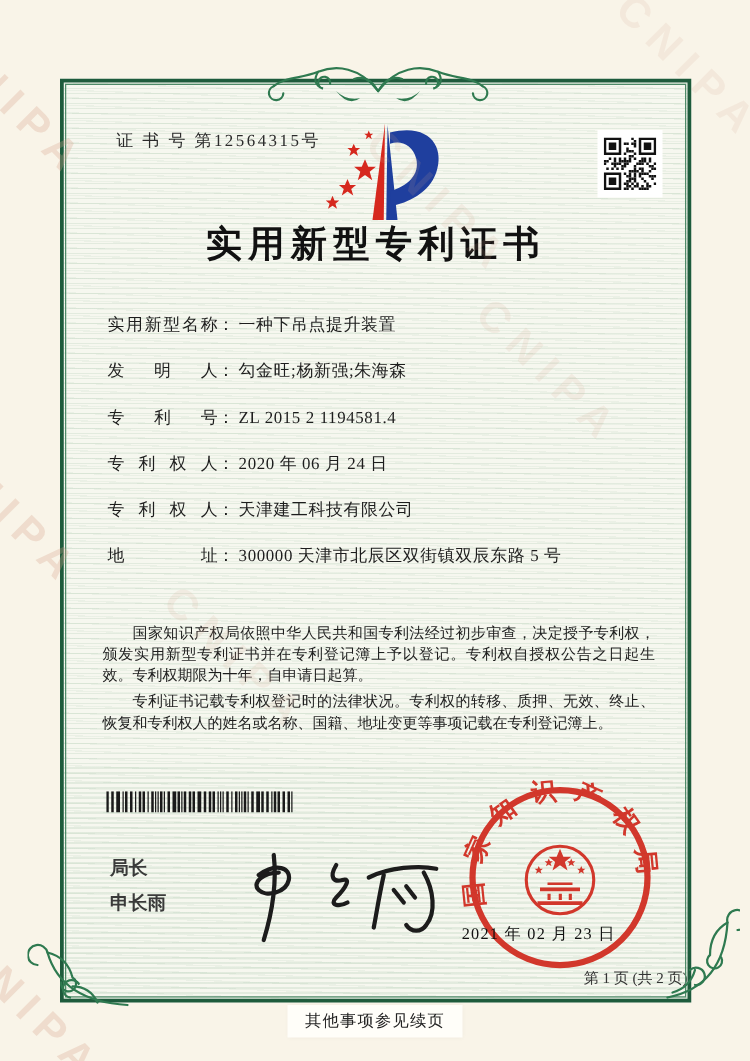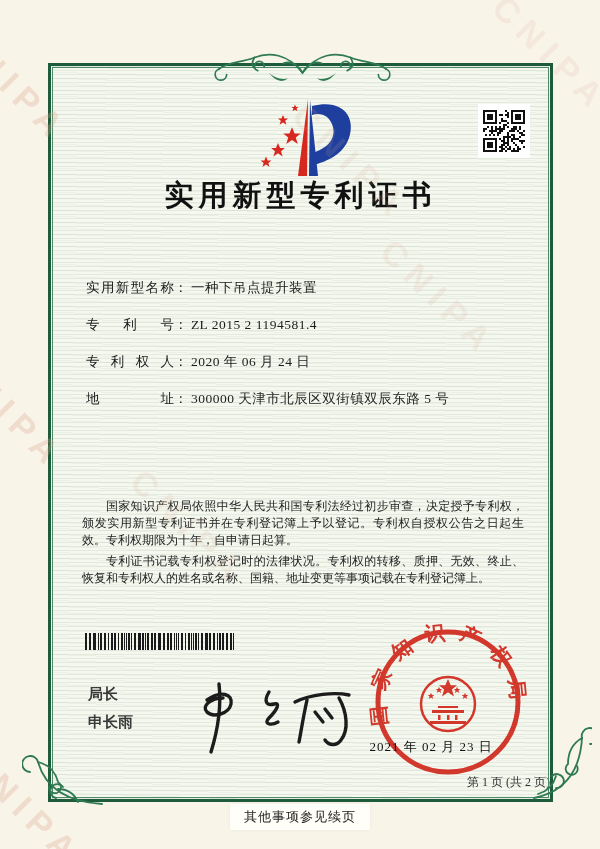--- a/index.html
+++ b/index.html
@@ -18,21 +18,21 @@
            repeating-linear-gradient(2deg, rgba(121,170,132,0.09) 0px, rgba(121,170,132,0.09) 1px, transparent 1px, transparent 6px);}
   .frame::after{content:"";position:absolute;inset:1px;border:1px solid #4e8a68;pointer-events:none;}
   
   .cert-no{position:absolute;left:42px;top:38px;font-size:13.5px;letter-spacing:2px;color:#2b2b2b;}
   .logo{position:absolute;left:201px;top:30px;width:110px;height:85px;}
   .qr-patch{position:absolute;left:427px;top:38px;width:52px;height:54px;background:#fff;
             display:flex;align-items:center;justify-content:center;}
   .title{position:absolute;left:0;top:110px;width:100%;text-align:center;
          font-size:29px;font-weight:bold;letter-spacing:5px;color:#111;}
   
-  .fields{position:absolute;left:35px;top:184px;width:440px;font-size:13.5px;color:#1d1d1d;margin-top:28px;}
+  .fields{position:absolute;left:35px;top:184px;width:440px;font-size:13.5px;color:#1d1d1d;}
   .f-row{height:37px;line-height:20px;white-space:nowrap;}
   .f-label{display:inline-block;width:88px;text-align:justify;text-align-last:justify;vertical-align:top;}
   .f-label2{display:inline-block;margin-left:34px;}
   .f-value{letter-spacing:0.5px;}
   
   .paras{position:absolute;left:31px;top:432px;width:442px;font-size:12px;line-height:1.4;
          color:#1d1d1d;text-align:justify;}
   .paras p{margin:0 0 5px 0;text-indent:2em;}
   
   .barcode{position:absolute;left:34px;top:567px;width:153px;height:17px;}
@@ -51,20 +51,21 @@
         background:#fffef9;padding:4px 14px;font-size:13px;color:#222;letter-spacing:1px;
         box-shadow:0 0 4px rgba(0,0,0,0.04);}
 </style>
 </head>
 <body>
 
 <div class="page">
 
   <div class="frame">
 
+    <div class="cert-no">证 书 号 第12564315号</div>
 
     <svg class="logo" viewBox="0 0 110 85" aria-hidden="true">
       <defs>
         <path id="st" d="M0,-6 L1.8,-1.8 6,-1.8 2.6,1 4,5.6 0,2.8 -4,5.6 -2.6,1 -6,-1.8 -1.8,-1.8 Z" fill="#d6281e"></path>
       </defs>
       <use href="#st" transform="translate(14,66) scale(0.9)"></use>
       <use href="#st" transform="translate(26,54) scale(1.15)"></use>
       <use href="#st" transform="translate(40,40) scale(1.45)"></use>
       <use href="#st" transform="translate(31,24) scale(0.85)"></use>
       <use href="#st" transform="translate(43,12) scale(0.6)"></use>
@@ -200,26 +201,34 @@
     </div>
 
     <div class="title">实用新型专利证书</div>
 
     <div class="fields">
       <div class="f-row">
         <span class="f-label">实用新型名称</span><span>：</span>
         <span class="f-value">一种下吊点提升装置</span>
       </div>
       <div class="f-row">
+        <span class="f-label">发明人</span><span>：</span>
+        <span class="f-value">勾金旺;杨新强;朱海森</span>
+      </div>
+      <div class="f-row">
         <span class="f-label">专利号</span><span>：</span>
         <span class="f-value">ZL 2015 2 1194581.4</span>
       </div>
       <div class="f-row">
         <span class="f-label">专利权人</span><span>：</span>
         <span class="f-value">2020 年 06 月 24 日</span>
+      </div>
+      <div class="f-row">
+        <span class="f-label">专利权人</span><span>：</span>
+        <span class="f-value">天津建工科技有限公司</span>
       </div>
       <div class="f-row">
         <span class="f-label">地址</span><span>：</span>
         <span class="f-value">300000 天津市北辰区双街镇双辰东路 5 号</span>
       </div>
     </div>
 
     <div class="paras">
       <p>国家知识产权局依照中华人民共和国专利法经过初步审查，决定授予专利权，颁发实用新型专利证书并在专利登记簿上予以登记。专利权自授权公告之日起生效。专利权期限为十年，自申请日起算。</p>
       <p>专利证书记载专利权登记时的法律状况。专利权的转移、质押、无效、终止、恢复和专利权人的姓名或名称、国籍、地址变更等事项记载在专利登记簿上。</p>

